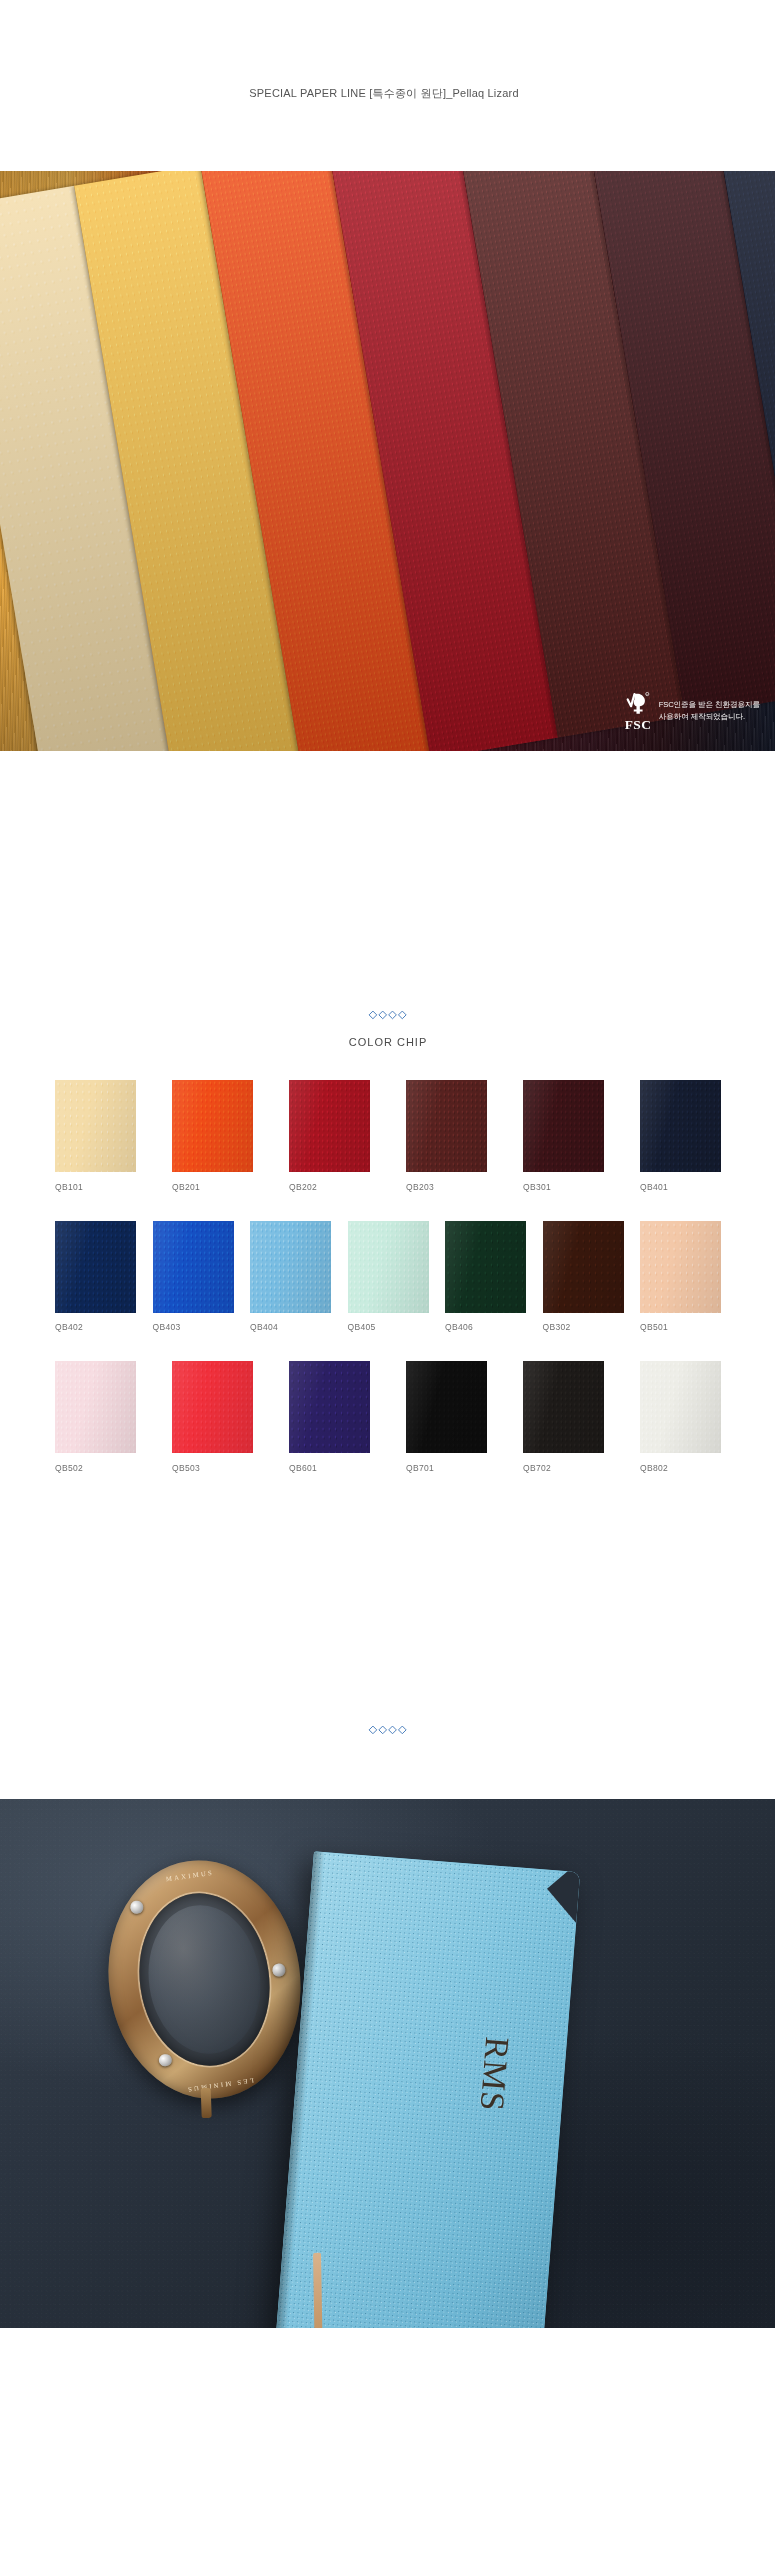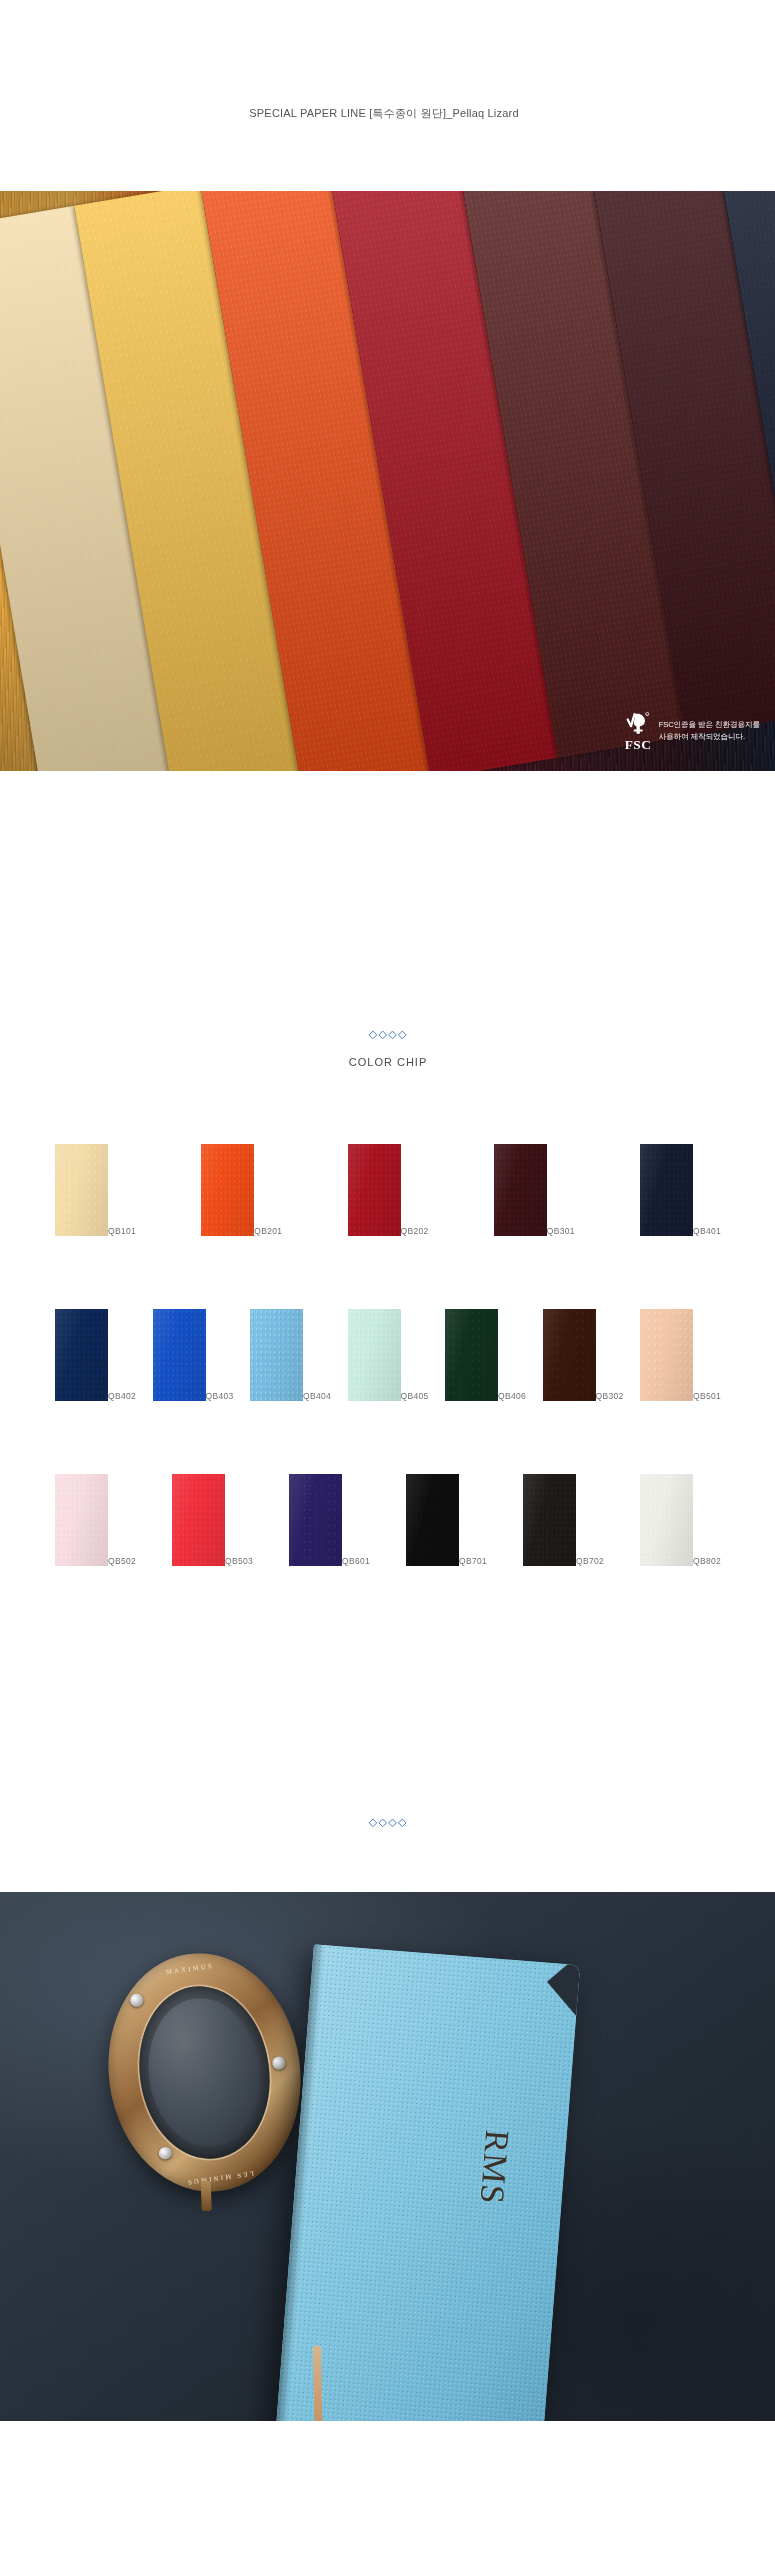--- a/index.html
+++ b/index.html
@@ -20,21 +20,20 @@
   
   .page-header {
     width: 768px;
     height: 171px;
     display: flex;
     align-items: center;
     justify-content: center;
     background: #ffffff;
     box-sizing: border-box;
     padding-top: 16px;
-    margin-top: 20px;
   }
   .page-header-title {
     font-size: 11px;
     letter-spacing: 0.2px;
     color: #555555;
     white-space: nowrap;
   }
 
   
   .hero {
@@ -184,23 +183,22 @@
     box-sizing: border-box;
   }
   .chip-row {
     display: flex;
     justify-content: space-between;
     margin-bottom: 29px;
   }
   .chip-cell {
     width: 81px;
     display: flex;
-    flex-direction: row;
-    align-items: flex-end;
-    margin-top: 44px;
+    flex-direction: column;
+    align-items: flex-start;
   }
   .chip-swatch {
     position: relative;
     width: 81px;
     height: 92px;
     overflow: hidden;
   }
   .chip-swatch .chip-base { position:absolute; inset:0; }
   .chip-swatch .chip-sheen {
     position: absolute; inset: 0;
@@ -451,20 +449,28 @@
     <div class="chip-cell">
       <div class="chip-swatch">
         <div class="chip-base" style="background:#a71320;"></div>
         <div class="lizard fine"></div>
         <div class="chip-sheen"></div>
       </div>
       <div class="chip-label">QB202</div>
     </div>
     <div class="chip-cell">
       <div class="chip-swatch">
+        <div class="chip-base" style="background:#57211f;"></div>
+        <div class="lizard fine"></div>
+        <div class="chip-sheen"></div>
+      </div>
+      <div class="chip-label">QB203</div>
+    </div>
+    <div class="chip-cell">
+      <div class="chip-swatch">
         <div class="chip-base" style="background:#3a1216;"></div>
         <div class="lizard fine"></div>
         <div class="chip-sheen"></div>
       </div>
       <div class="chip-label">QB301</div>
     </div>
     <div class="chip-cell">
       <div class="chip-swatch">
         <div class="chip-base" style="background:#141c30;"></div>
         <div class="lizard fine"></div>

